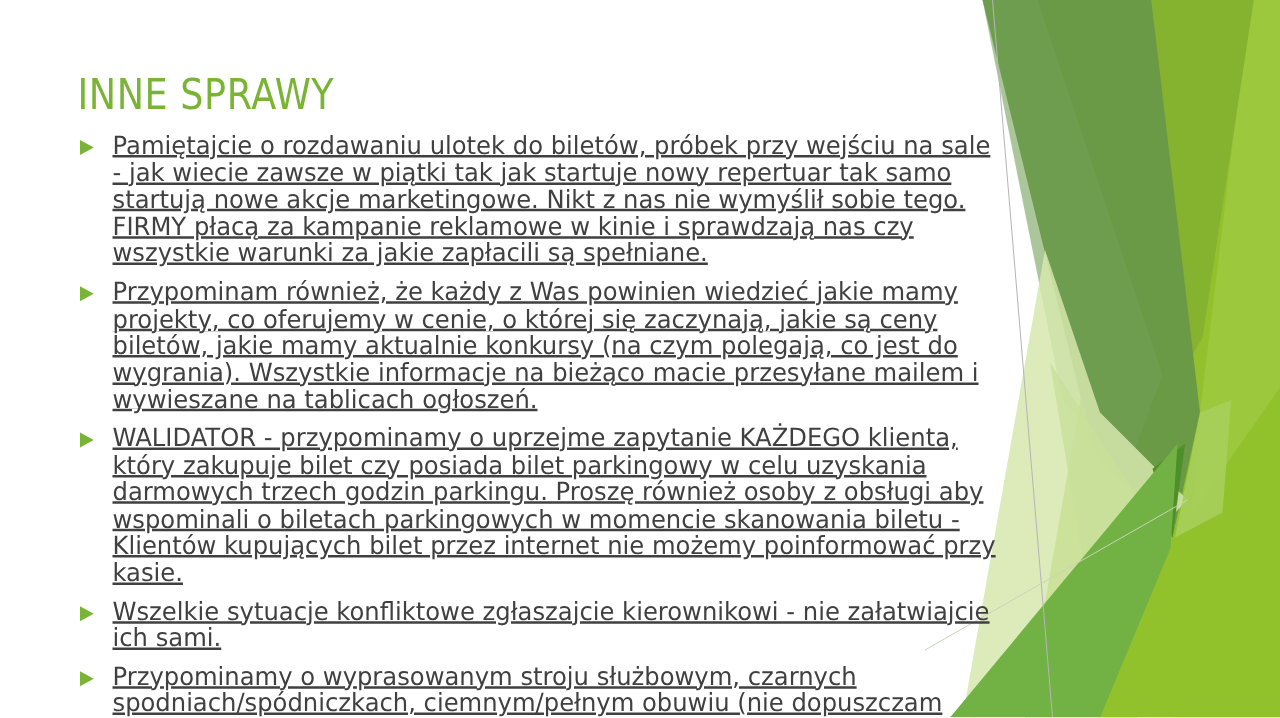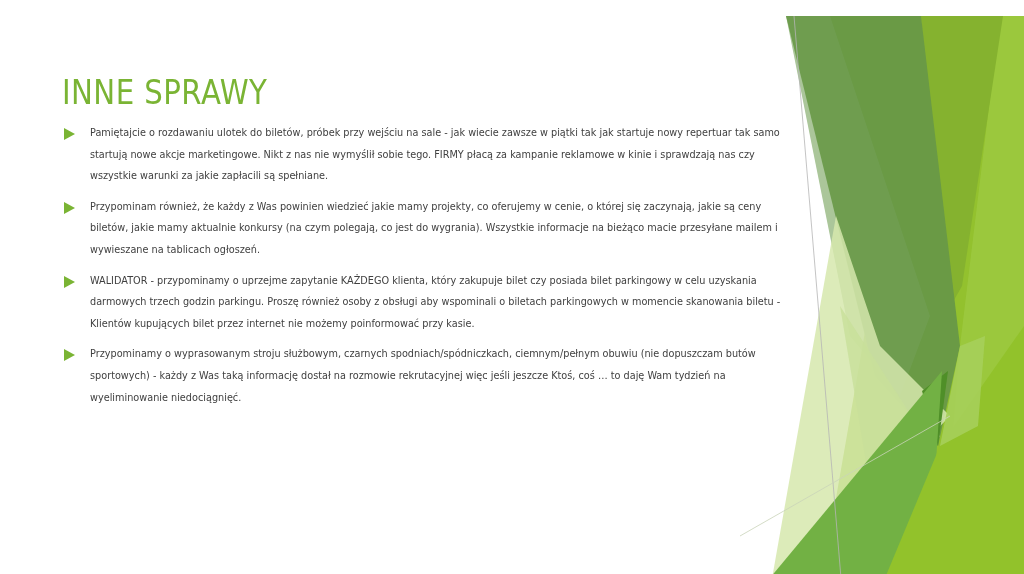--- a/index.html
+++ b/index.html
@@ -1,21 +1,21 @@
 <!DOCTYPE html>
 <html><head>
 <meta charset="utf-8">
 <style>
   html, body { margin:0; padding:0; }
   body { width:1024px; height:574px; overflow:hidden; background:#ffffff; position:relative; font-family:"DejaVu Sans", sans-serif; }
-  .slide { position:absolute; left:0; top:16px; width:1024px; height:519px; background:#ffffff; }
+  .slide { position:absolute; left:0; top:0; width:1024px; height:519px; background:#ffffff; }
   .bg { position:absolute; left:0; top:0; width:1024px; height:574px; }
   .title { position:absolute; left:62px; top:56px; font-size:34px; color:#7ab434; letter-spacing:0.5px; font-family:"DejaVu Sans", sans-serif; font-weight:normal; margin:0; transform:scaleX(0.86); transform-origin:left top; }
   .content { position:absolute; left:62px; top:106px; width:760px; }
-  .bullet { position:relative; padding-left:28px; margin-bottom:9px; font-size:10px; line-height:21.6px; color:#404040; }
+  .bullet { position:relative; padding-left:28px; margin-bottom:9px; font-size:20px; line-height:21.6px; color:#404040;text-decoration:underline; }
   .bullet .txt { display:block; transform:scaleX(0.97); transform-origin:left top; }
   .arrow { position:absolute; left:2px; top:6px; width:0; height:0; border-top:6px solid transparent; border-bottom:6px solid transparent; border-left:11px solid #7ab434; }
 </style>
 </head>
 <body>
 
 <div class="slide">
 
   <svg class="bg" viewBox="0 0 1024 574" xmlns="http://www.w3.org/2000/svg">
 
@@ -52,16 +52,20 @@
     <div class="bullet">
       <span class="arrow"></span>
       <span class="txt">Przypominam również, że każdy z Was powinien wiedzieć jakie mamy projekty, co oferujemy w cenie, o której się zaczynają, jakie są ceny biletów, jakie mamy aktualnie konkursy (na czym polegają, co jest do wygrania). Wszystkie informacje na bieżąco macie przesyłane mailem i wywieszane na tablicach ogłoszeń.</span>
     </div>
     <div class="bullet">
       <span class="arrow"></span>
       <span class="txt">WALIDATOR - przypominamy o uprzejme zapytanie KAŻDEGO klienta, który zakupuje bilet czy posiada bilet parkingowy w celu uzyskania darmowych trzech godzin parkingu. Proszę również osoby z obsługi aby wspominali o biletach parkingowych w momencie skanowania biletu - Klientów kupujących bilet przez internet nie możemy poinformować przy kasie.</span>
     </div>
     <div class="bullet">
       <span class="arrow"></span>
+      <span class="txt">Wszelkie sytuacje konfliktowe zgłaszajcie kierownikowi - nie załatwiajcie ich sami.</span>
+    </div>
+    <div class="bullet">
+      <span class="arrow"></span>
       <span class="txt">Przypominamy o wyprasowanym stroju służbowym, czarnych spodniach/spódniczkach, ciemnym/pełnym obuwiu (nie dopuszczam butów sportowych) - każdy z Was taką informację dostał na rozmowie rekrutacyjnej więc jeśli jeszcze Ktoś, coś … to daję Wam tydzień na wyeliminowanie niedociągnięć.</span>
     </div>
   </div>
 </div>
 
 </body></html>

